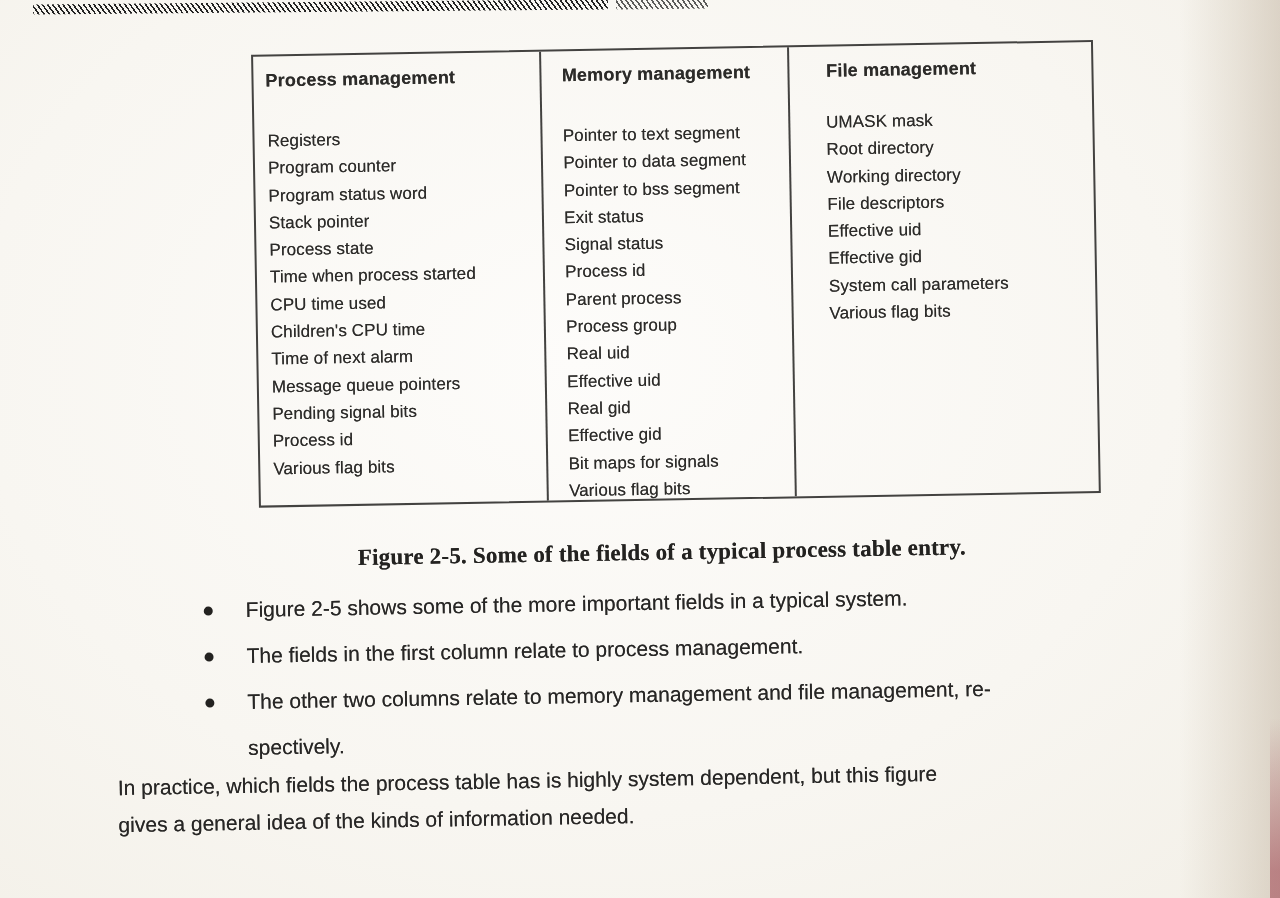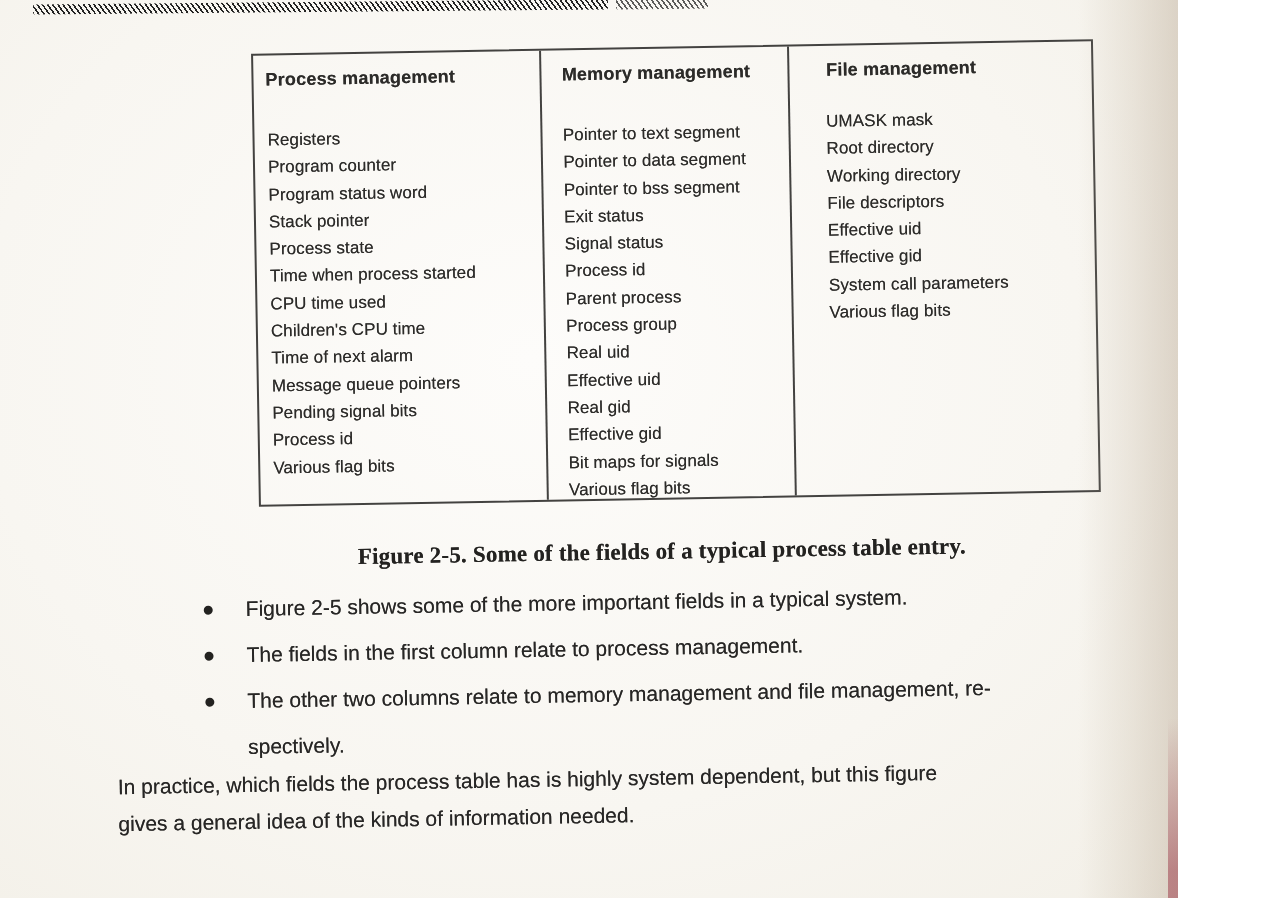--- a/index.html
+++ b/index.html
@@ -3,21 +3,21 @@
 <meta charset="utf-8">
 <style>
   * { margin: 0; padding: 0; box-sizing: border-box; }
   html, body { width: 1280px; height: 898px; }
   body {
     font-family: "Liberation Sans", sans-serif;
     overflow: hidden;
   }
   .page {
     position: relative;
-    width: 1178px;
+    width: 1280px;
     height: 898px;
     background:
       radial-gradient(ellipse at 45% 40%, #fdfcfa 0%, #f8f6f1 60%, #f3f0e8 100%);
     overflow: hidden;
   }
   
   .hatch {
     position: absolute;
     height: 10px;
     background: repeating-linear-gradient(55deg, #181818 0 1.6px, transparent 1.6px 4.2px);

